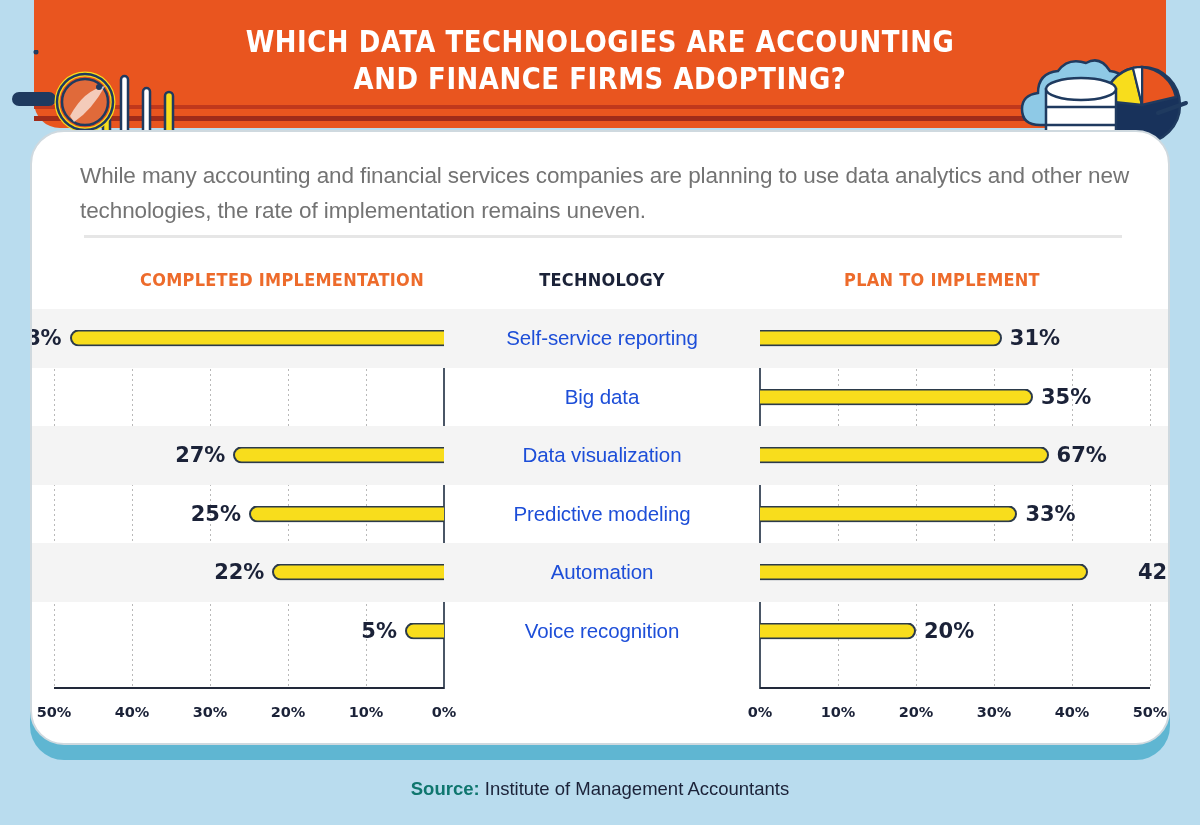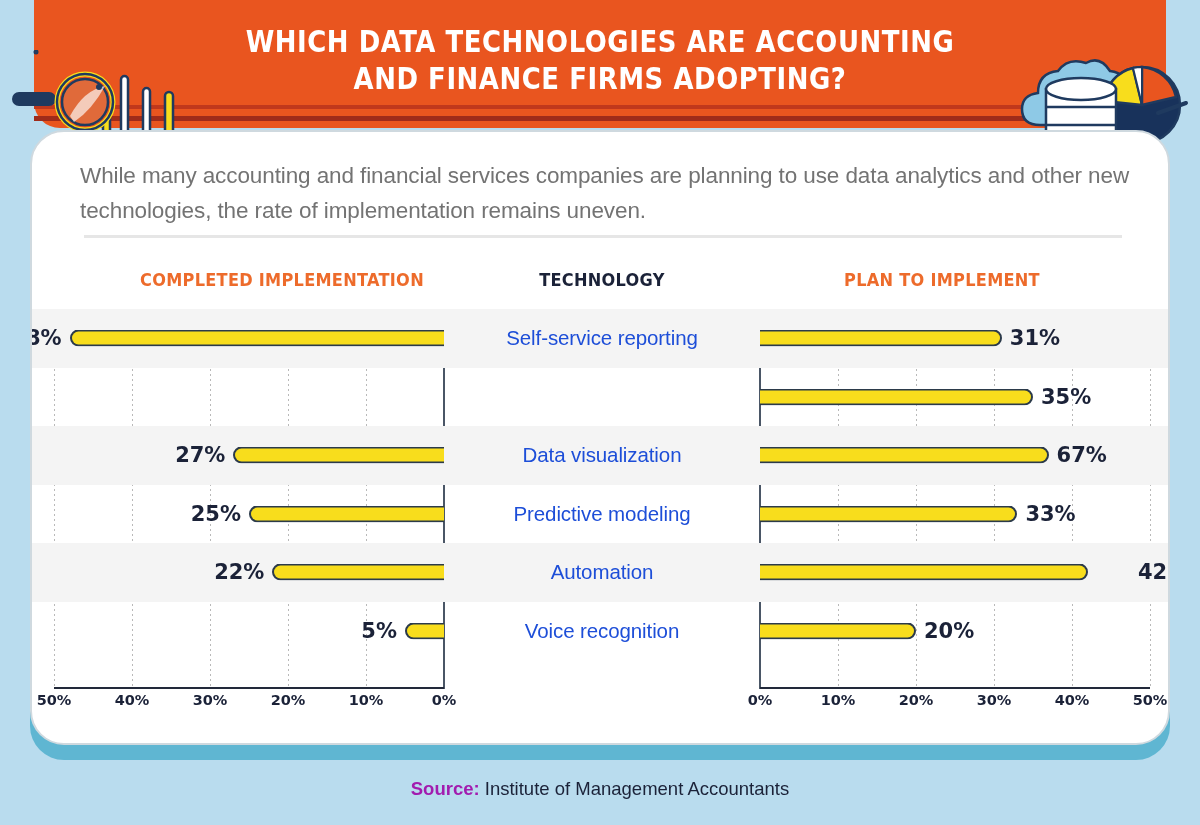--- a/index.html
+++ b/index.html
@@ -158,36 +158,36 @@
   .axis {
     position: absolute; top: 0; width: 2px; height: 380px; background: #4a5666;
   }
   .axisbase {
     position: absolute; height: 2px; background: #22293a;
   }
 
   
   .ticks { position: absolute; top: 560px; height: 30px; }
   .tick {
-    position: absolute; top: 0;
+    position: absolute; top: 12px;
     transform: translateX(-50%);
     font-weight: bold; font-size: 14.5px;
     color: #1b2238;
     font-family: "DejaVu Sans", sans-serif;
   }
 
   
   .footer {
     position: absolute;
     left: 0; top: 778px;
     width: 1200px; text-align: center;
     font-size: 18.5px;
     color: #1b2238;
   }
-  .footer .src { color: #a21caf; font-weight: bold; }
+  .footer .src { color: #0f766e; font-weight: bold; }
 </style>
 </head>
 <body>
 
 <div id="stage">
 
   <div class="banner"></div>
   <div class="banner-stroke2"></div>
   <div class="banner-stroke"></div>
 
@@ -279,20 +279,23 @@
             <div class="tech-label">Self-service reporting</div>
           </div>
           <div class="rpane">
             <div class="barwrap" style="left: 0px; width: 241.8px;">
               <div class="bar r" style="width: 241.8px;"></div>
             </div>
             <div class="vallabel" style="left: 249.8px;">31%</div>
           </div>
         </div>
         <div class="row" style="top: 58.5px;">
+          <div class="mpane">
+            <div class="tech-label">Big data</div>
+          </div>
           <div class="rpane">
             <div class="barwrap" style="left: 0px; width: 273px;">
               <div class="bar r" style="width: 273px;"></div>
             </div>
             <div class="vallabel" style="left: 281px;">35%</div>
           </div>
         </div>
         <div class="row alt" style="top: 117px;">
           <div class="lpane">
             <div class="barwrap" style="right: 0px; width: 210.6px;">

